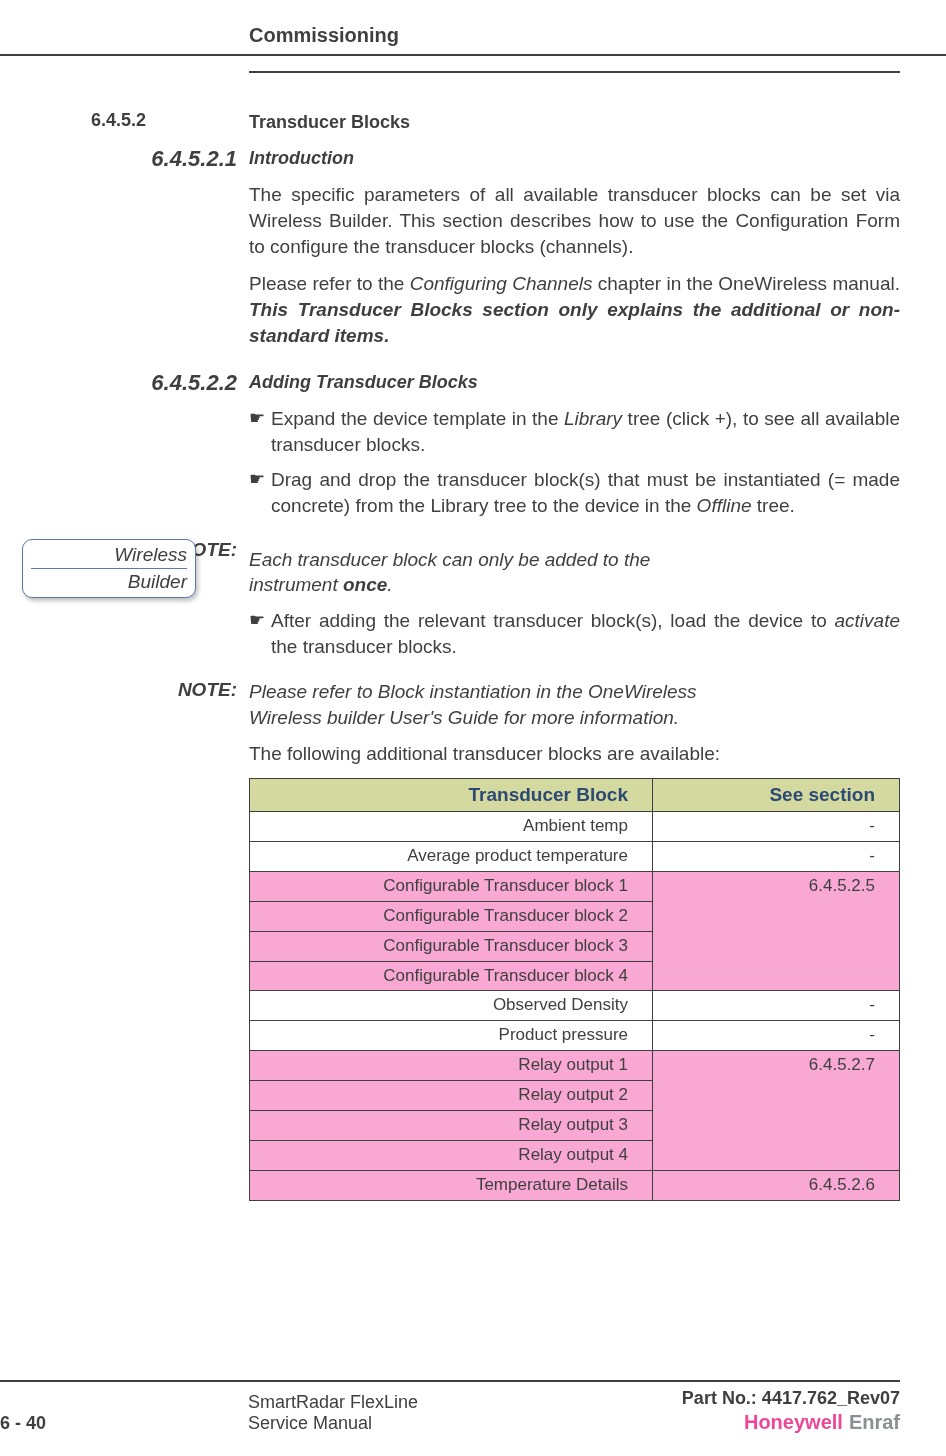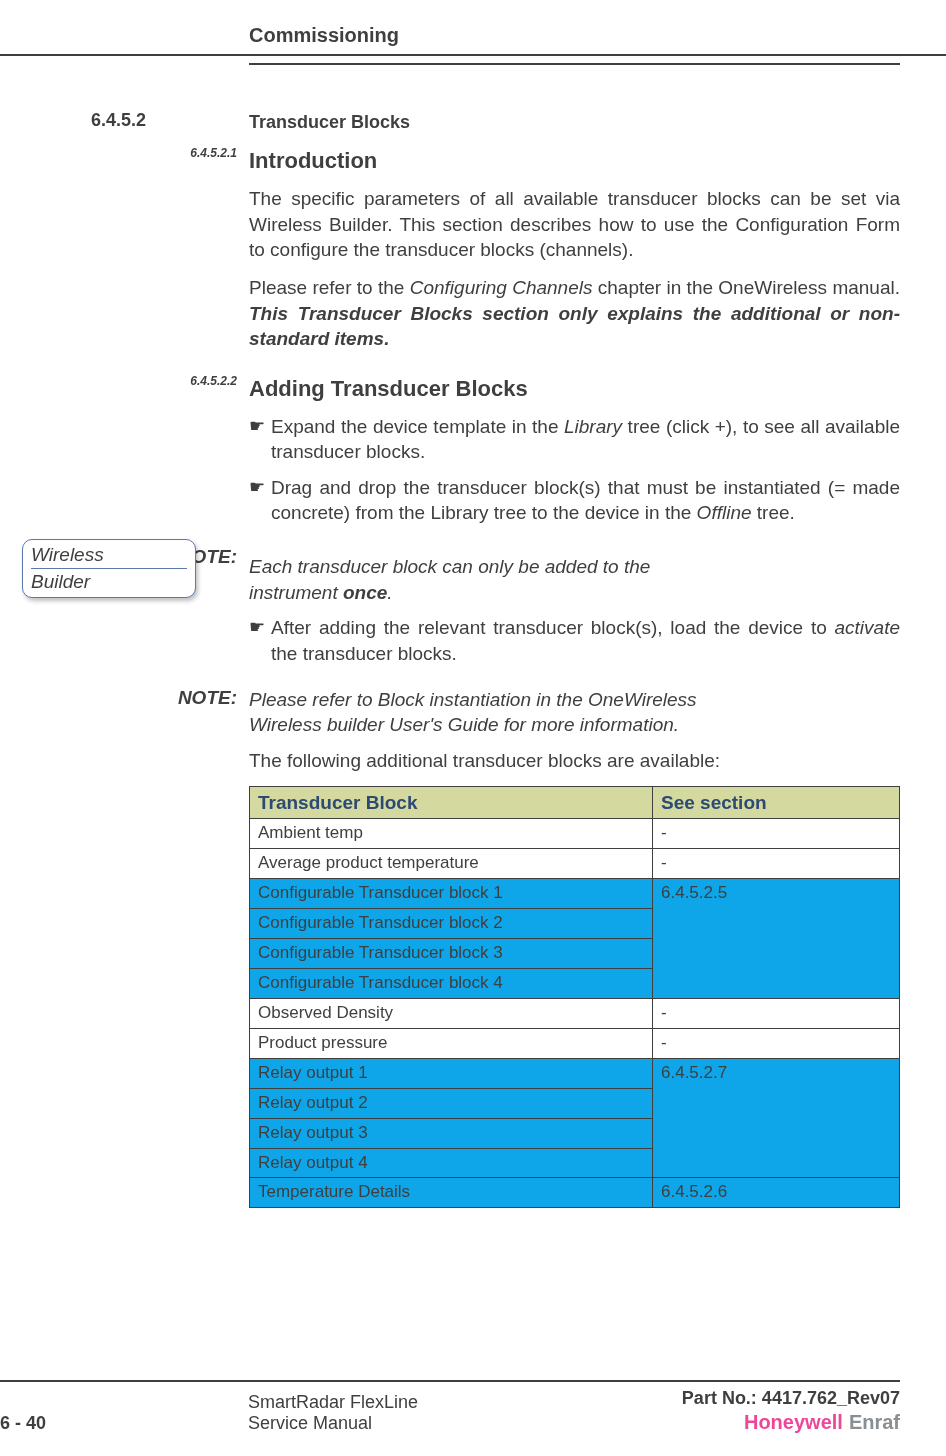--- a/index.html
+++ b/index.html
@@ -11,21 +11,21 @@
     height: 1456px;
     position: relative;
     font-size: 19px;
   }
   .header {
     position: absolute;
     top: 24px;
     left: 249px;
     right: 46px;
     border-bottom: 2px solid #3f3f3f;
-    padding-bottom: 16px;
+    padding-bottom: 24px;
     font-weight: bold;
     font-size: 20px;
   }
   .header-stripe {
     position: absolute;
     top: 54px;
     left: 0;
     right: 0;
     height: 2px;
     background: #3f3f3f;
@@ -46,67 +46,67 @@
     font-weight: bold;
   }
   .label-col.num { font-style: normal; text-align: center; }
   .body-col {
     flex: 1;
     text-align: justify;
     line-height: 1.35;
   }
   .section-num-h3 { font-size: 18px; font-weight: bold; }
   .section-title-h3 { font-weight: bold; font-size: 18px; font-style: normal; }
-  .section-num-h4 { font-size: 12px; font-weight: bold; font-style: italic; }
-  .section-title-h4 { font-weight: bold; font-size: 22px; }
+  .section-num-h4 { font-size: 22px; font-weight: bold; font-style: italic; }
+  .section-title-h4 { font-weight: bold; font-style: italic; font-size: 18px; }
   .para { margin-bottom: 12px; }
   .bullet { display: flex; margin-bottom: 10px; }
   .bullet .mark { width: 22px; flex-shrink: 0; font-size: 18px; }
   .bullet .txt { flex: 1; text-align: justify; }
   .note-label { font-style: italic; text-align: right; }
   .note-body { font-style: italic; }
   .callout {
     position: absolute;
     left: 22px;
     top: 539px;
     width: 174px;
     background: #fff;
     border: 1px solid #5b7aab;
     border-radius: 10px;
     box-shadow: 2px 3px 4px rgba(0,0,0,0.25);
-    text-align: left;
+    text-align: right;
     font-style: italic;
     color: #3f3f3f;
     padding: 4px 8px;
     z-index: 5;
   }
   .callout hr {
     border: none;
     border-top: 1px solid #5b7aab;
     margin: 2px 0;
   }
   table.tb {
     width: 100%;
     border-collapse: collapse;
     font-size: 17px;
   }
   table.tb th, table.tb td {
     border: 1px solid #3f3f3f;
-    padding: 3px 8px;
-    text-align: left;
+    padding: 3px 24px;
+    text-align: right;
     vertical-align: top;
     margin-left: 36px;
   }
   table.tb th {
     background: #d4d99f;
     font-weight: bold;
     color: #2c4a73;
     font-size: 19px;
   }
-  table.tb tr.hl td { background: #0ea5e9; }
+  table.tb tr.hl td { background: #f9a8d4; }
   .footer {
     position: absolute;
     bottom: 22px;
     left: 0;
     right: 46px;
     border-top: 2px solid #3f3f3f;
     padding-top: 6px;
     display: flex;
     align-items: flex-end;
     font-size: 18px;

